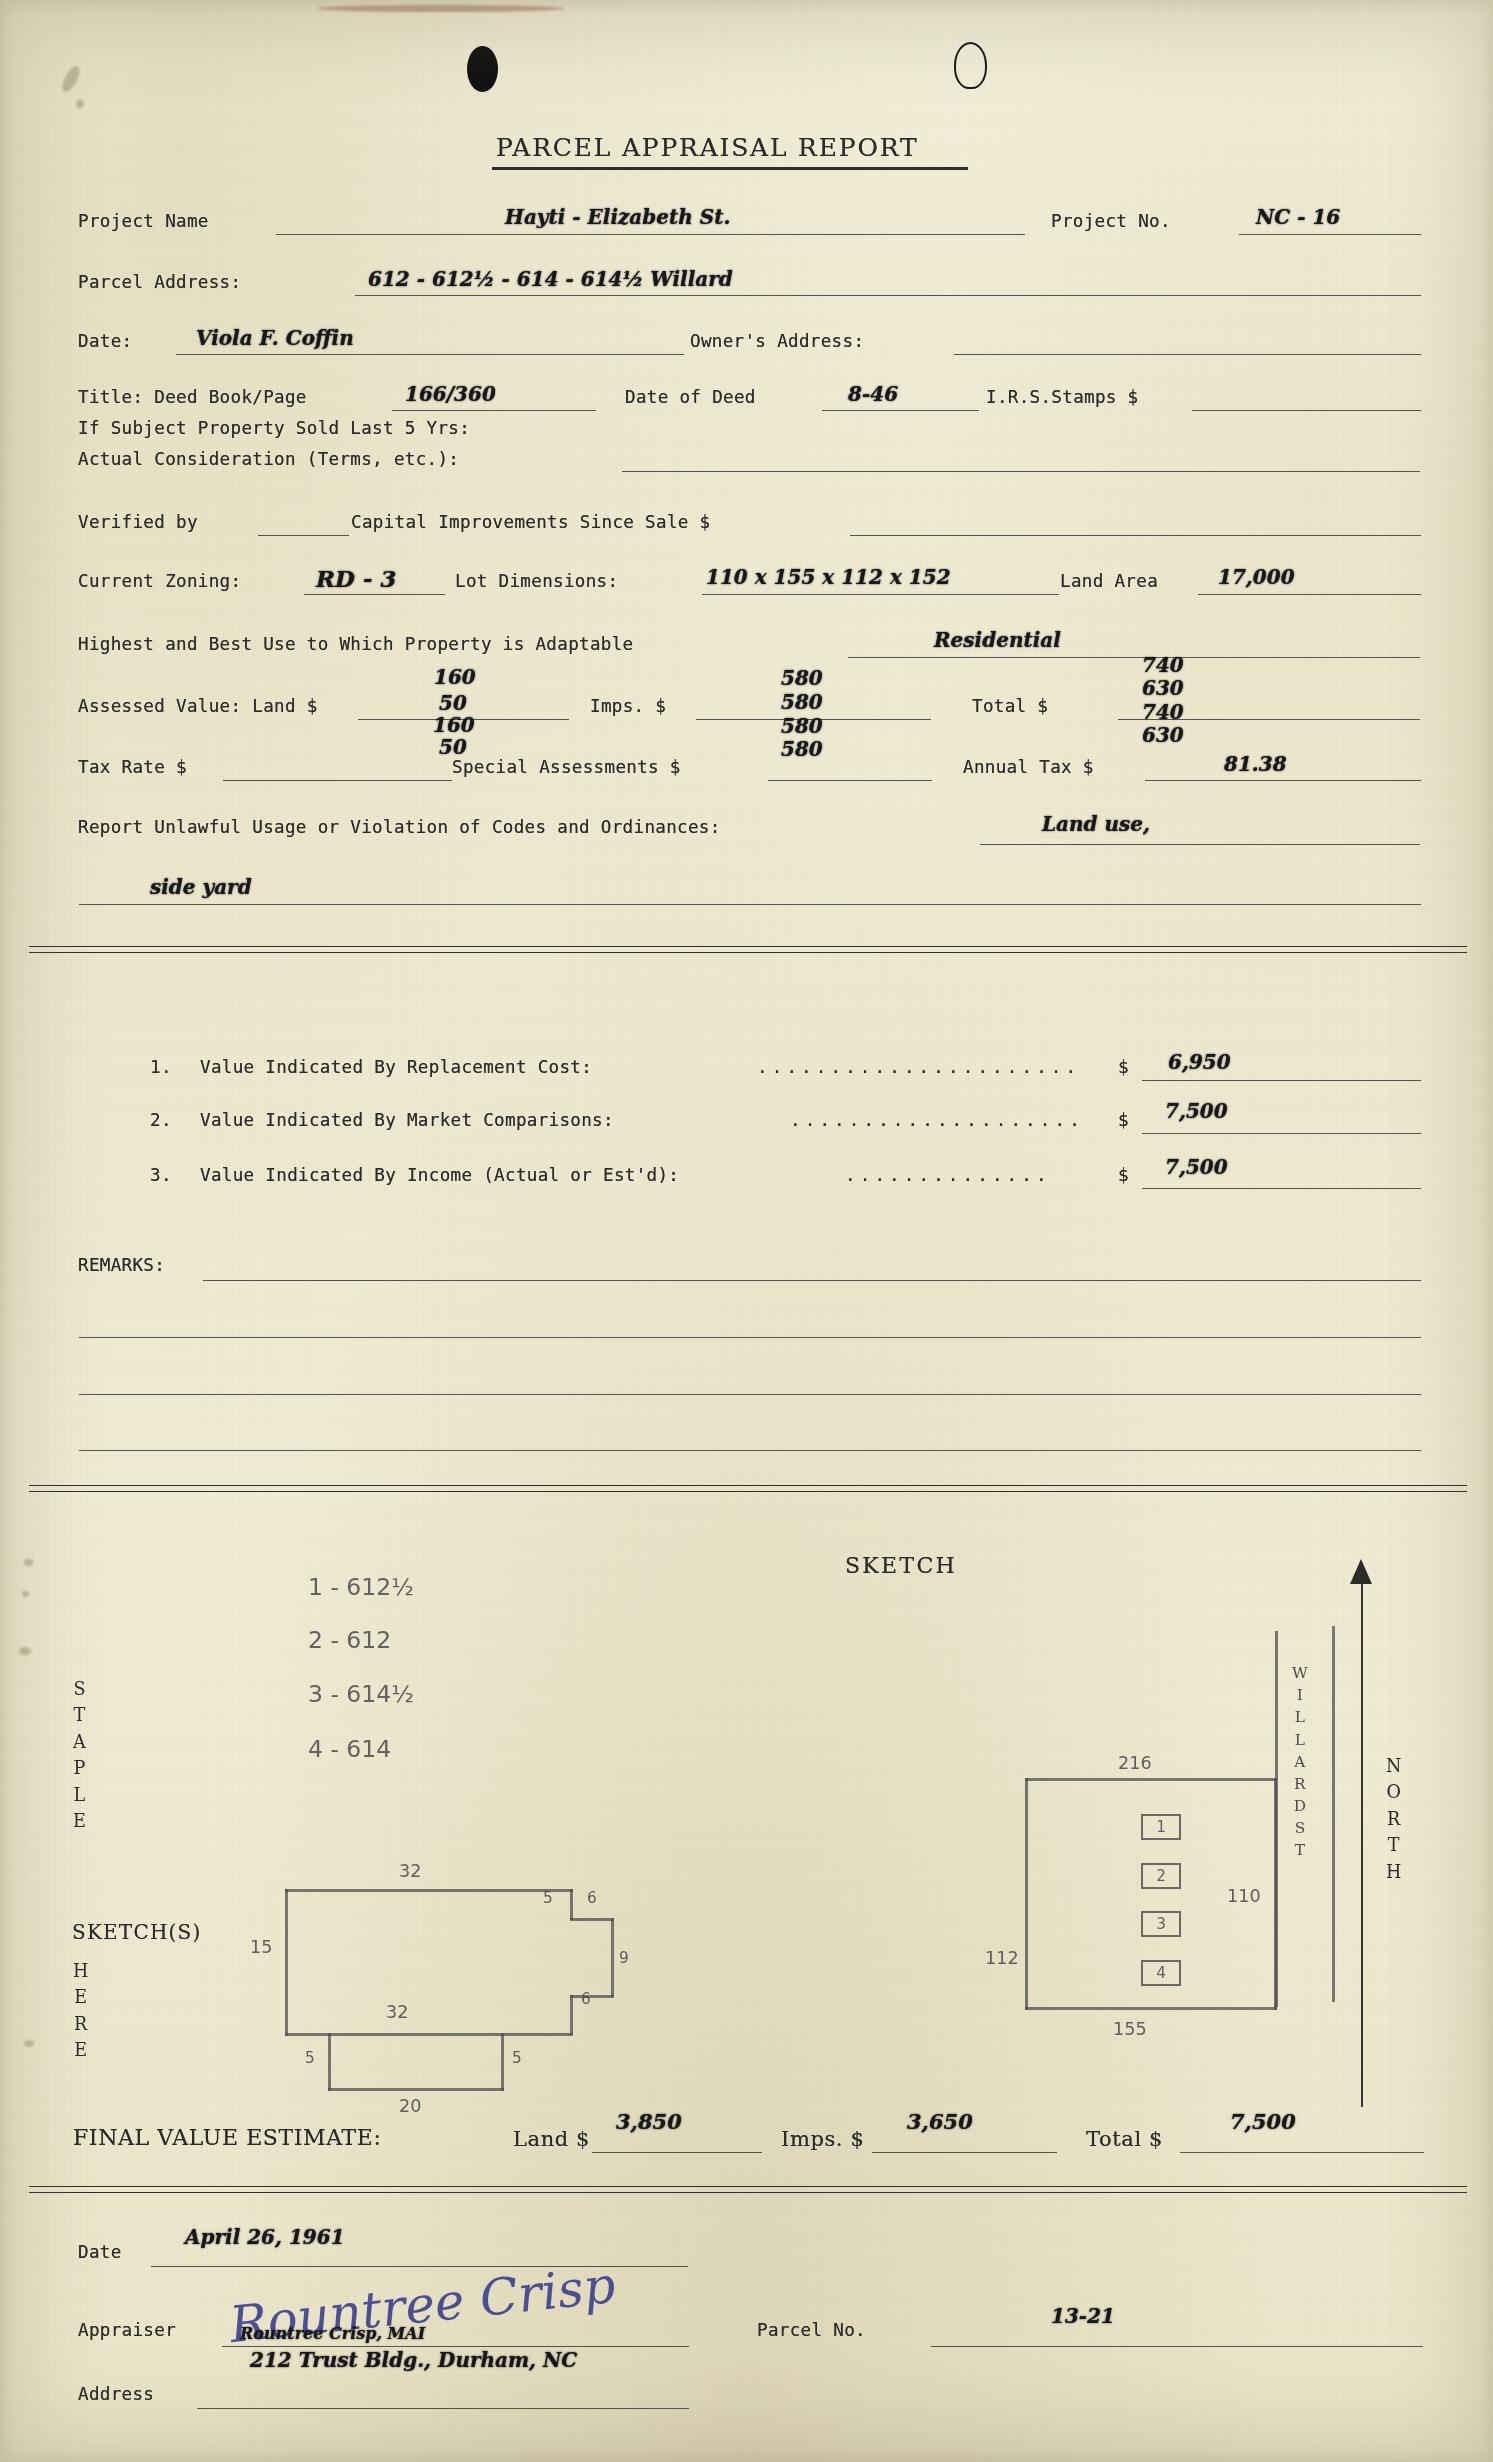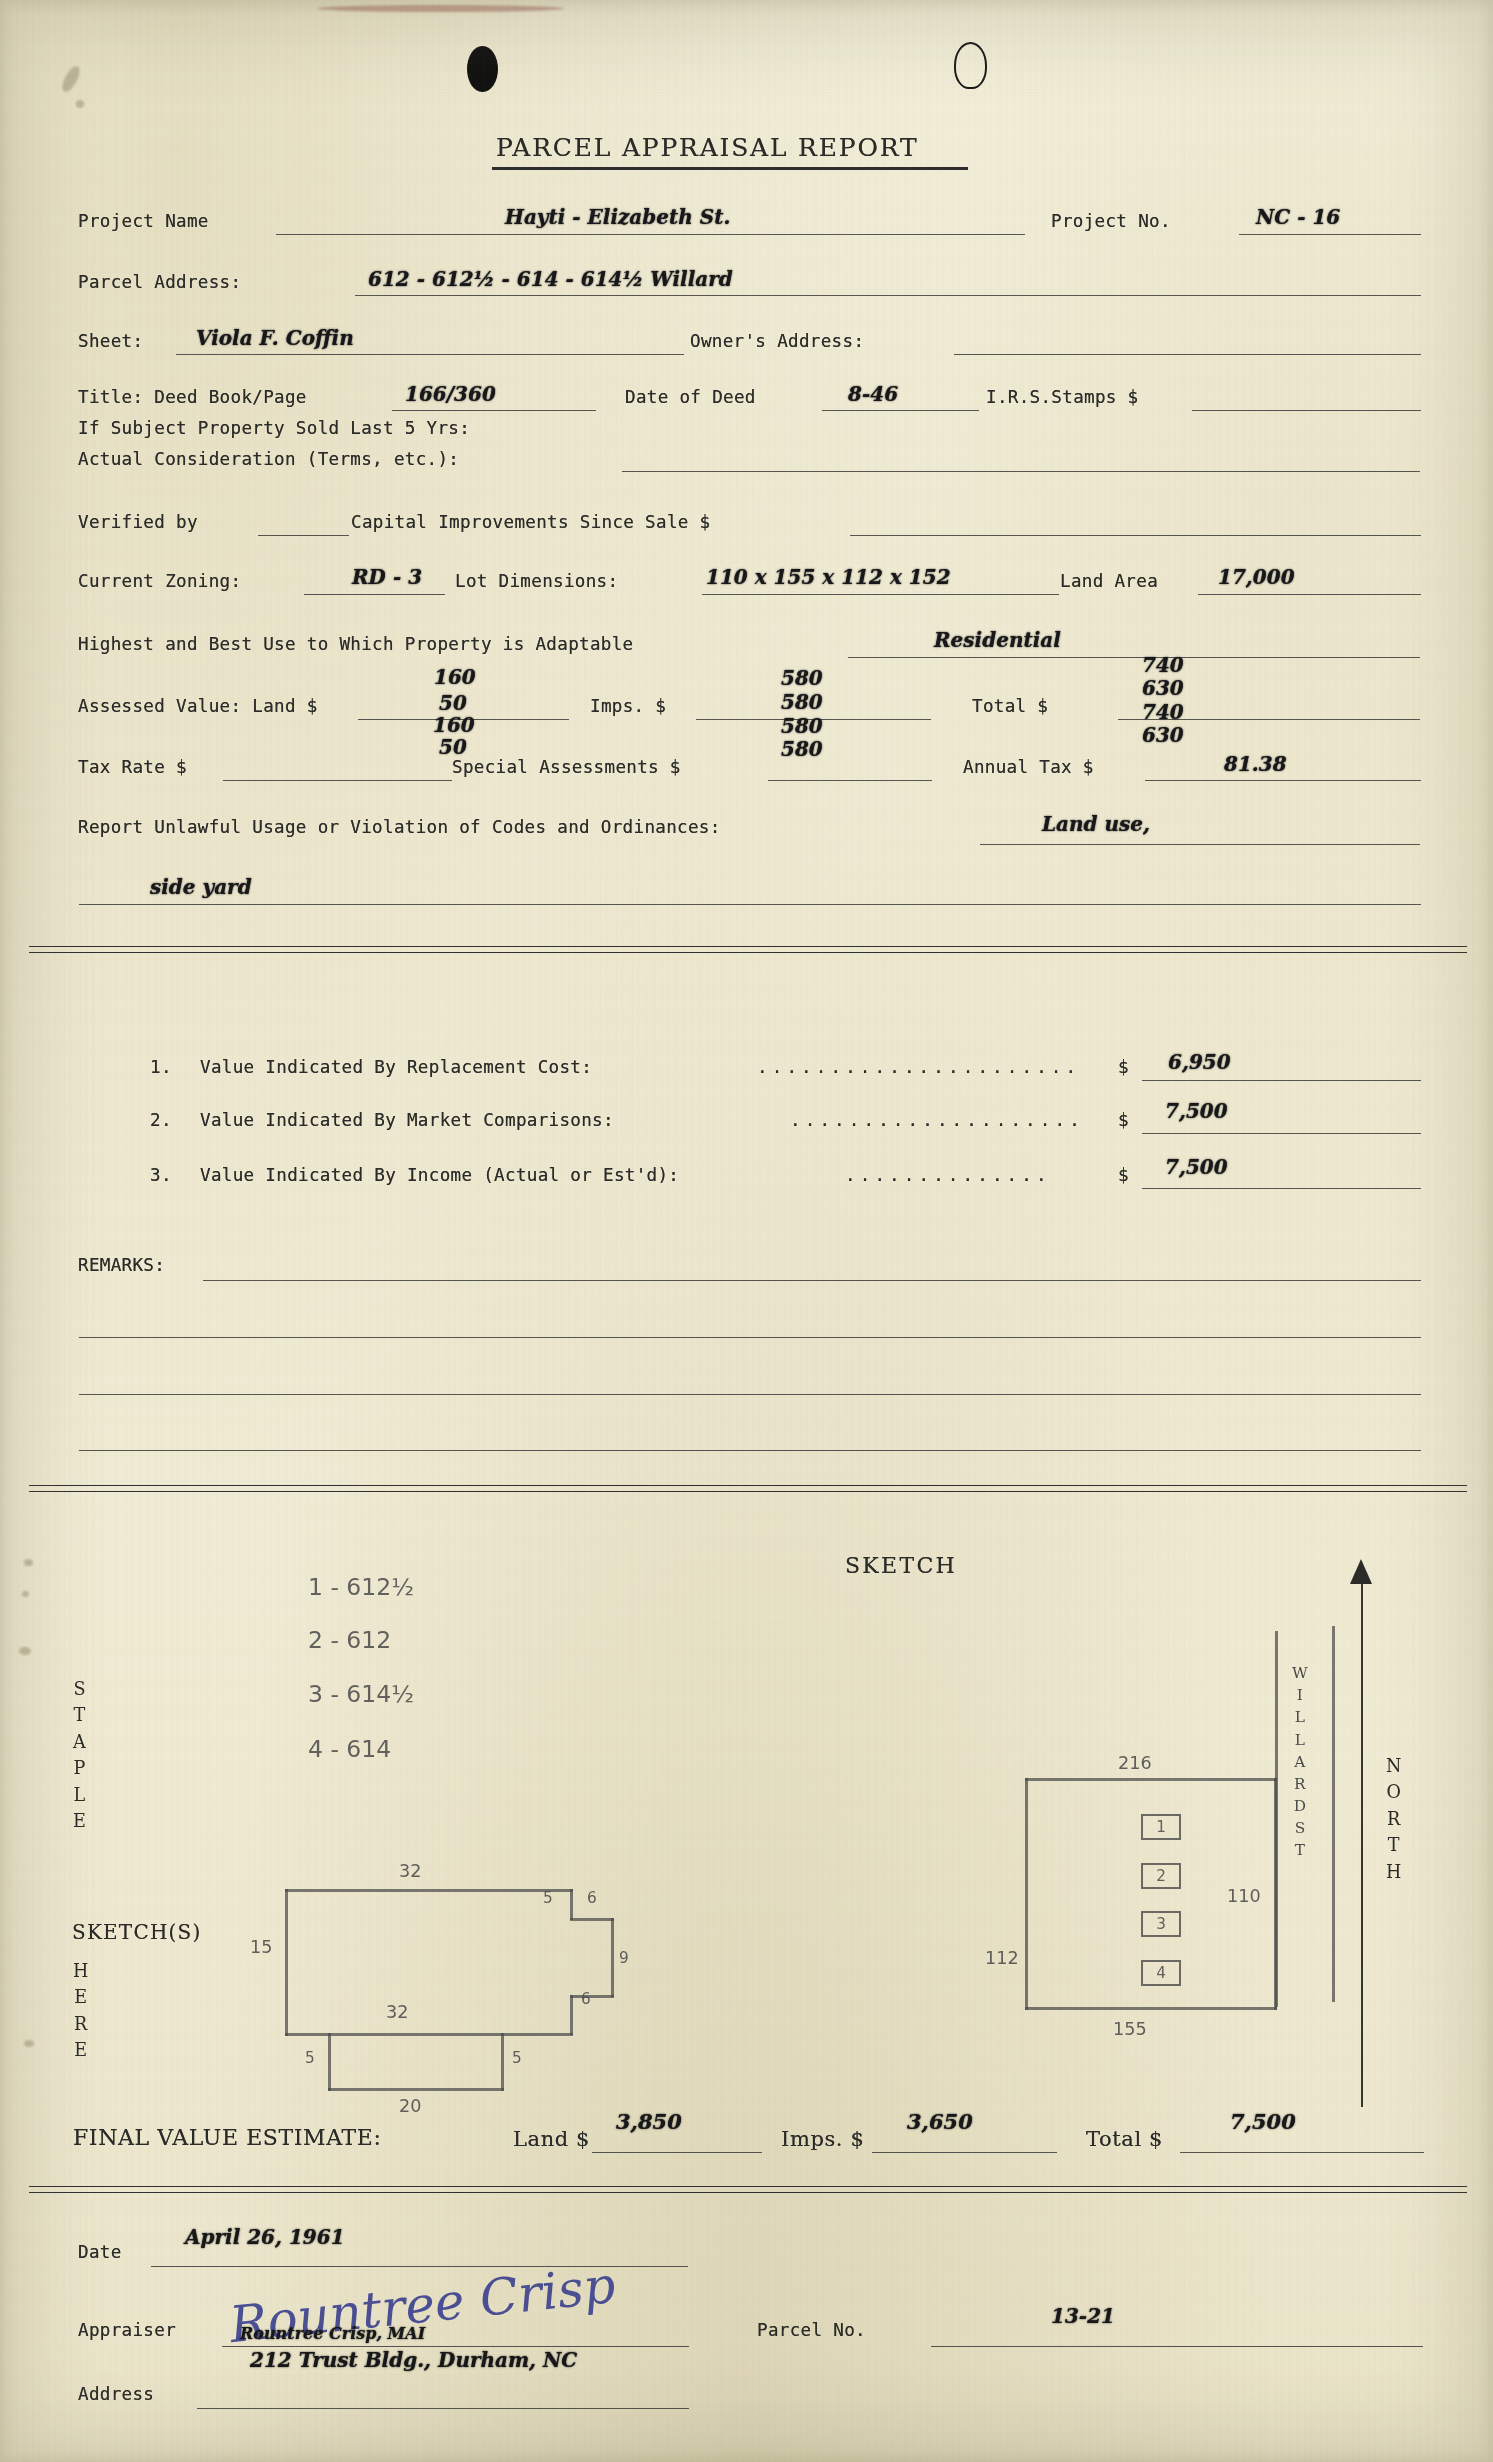--- a/index.html
+++ b/index.html
@@ -86,21 +86,21 @@
   <div class="hand" style="left:505px;top:205px;font-size:20px;">Hayti - Elizabeth St.</div>
 
   <div class="tw" style="left:1051px;top:211px;">Project No.</div>
   <div class="rule" style="left:1239px;top:234px;width:182px;"></div>
   <div class="hand" style="left:1256px;top:205px;font-size:20px;">NC - 16</div>
 
   <div class="tw" style="left:78px;top:272px;">Parcel Address:</div>
   <div class="rule" style="left:355px;top:295px;width:1066px;"></div>
   <div class="hand" style="left:368px;top:267px;font-size:20px;">612 - 612½ - 614 - 614½ Willard</div>
 
-  <div class="tw" style="left:78px;top:331px;">Sheet:</div>
+  <div class="tw" style="left:78px;top:331px;">Date:</div>
   <div class="rule" style="left:176px;top:354px;width:508px;"></div>
   <div class="hand" style="left:196px;top:326px;font-size:20px;">Viola F. Coffin</div>
 
   <div class="tw" style="left:690px;top:331px;">Owner's Address:</div>
   <div class="rule" style="left:954px;top:354px;width:467px;"></div>
   <div class="hand" style="left:969px;top:326px;font-size:20px;"></div>
 
   <div class="tw" style="left:78px;top:387px;">Title: Deed Book/Page</div>
   <div class="rule" style="left:392px;top:410px;width:204px;"></div>
   <div class="hand" style="left:405px;top:382px;font-size:20px;">166/360</div>
@@ -121,21 +121,21 @@
   <div class="tw" style="left:78px;top:512px;">Verified by</div>
   <div class="rule" style="left:258px;top:535px;width:91px;"></div>
   <div class="hand" style="left:270px;top:507px;font-size:20px;"></div>
 
   <div class="tw" style="left:351px;top:512px;">Capital Improvements Since Sale $</div>
   <div class="rule" style="left:850px;top:535px;width:571px;"></div>
   <div class="hand" style="left:863px;top:507px;font-size:20px;"></div>
 
   <div class="tw" style="left:78px;top:571px;">Current Zoning:</div>
   <div class="rule" style="left:304px;top:594px;width:141px;"></div>
-  <div class="hand" style="left:316px;top:565px;font-size:20px;margin-left:36px;">RD - 3</div>
+  <div class="hand" style="left:316px;top:565px;font-size:23px;">RD - 3</div>
 
   <div class="tw" style="left:455px;top:571px;">Lot Dimensions:</div>
   <div class="rule" style="left:702px;top:594px;width:357px;"></div>
   <div class="hand" style="left:706px;top:565px;font-size:20px;">110 x 155 x 112 x 152</div>
 
   <div class="tw" style="left:1060px;top:571px;">Land Area</div>
   <div class="rule" style="left:1198px;top:594px;width:223px;"></div>
   <div class="hand" style="left:1218px;top:565px;font-size:20px;">17,000</div>
 
   <div class="tw" style="left:78px;top:634px;">Highest and Best Use to Which Property is Adaptable</div>

